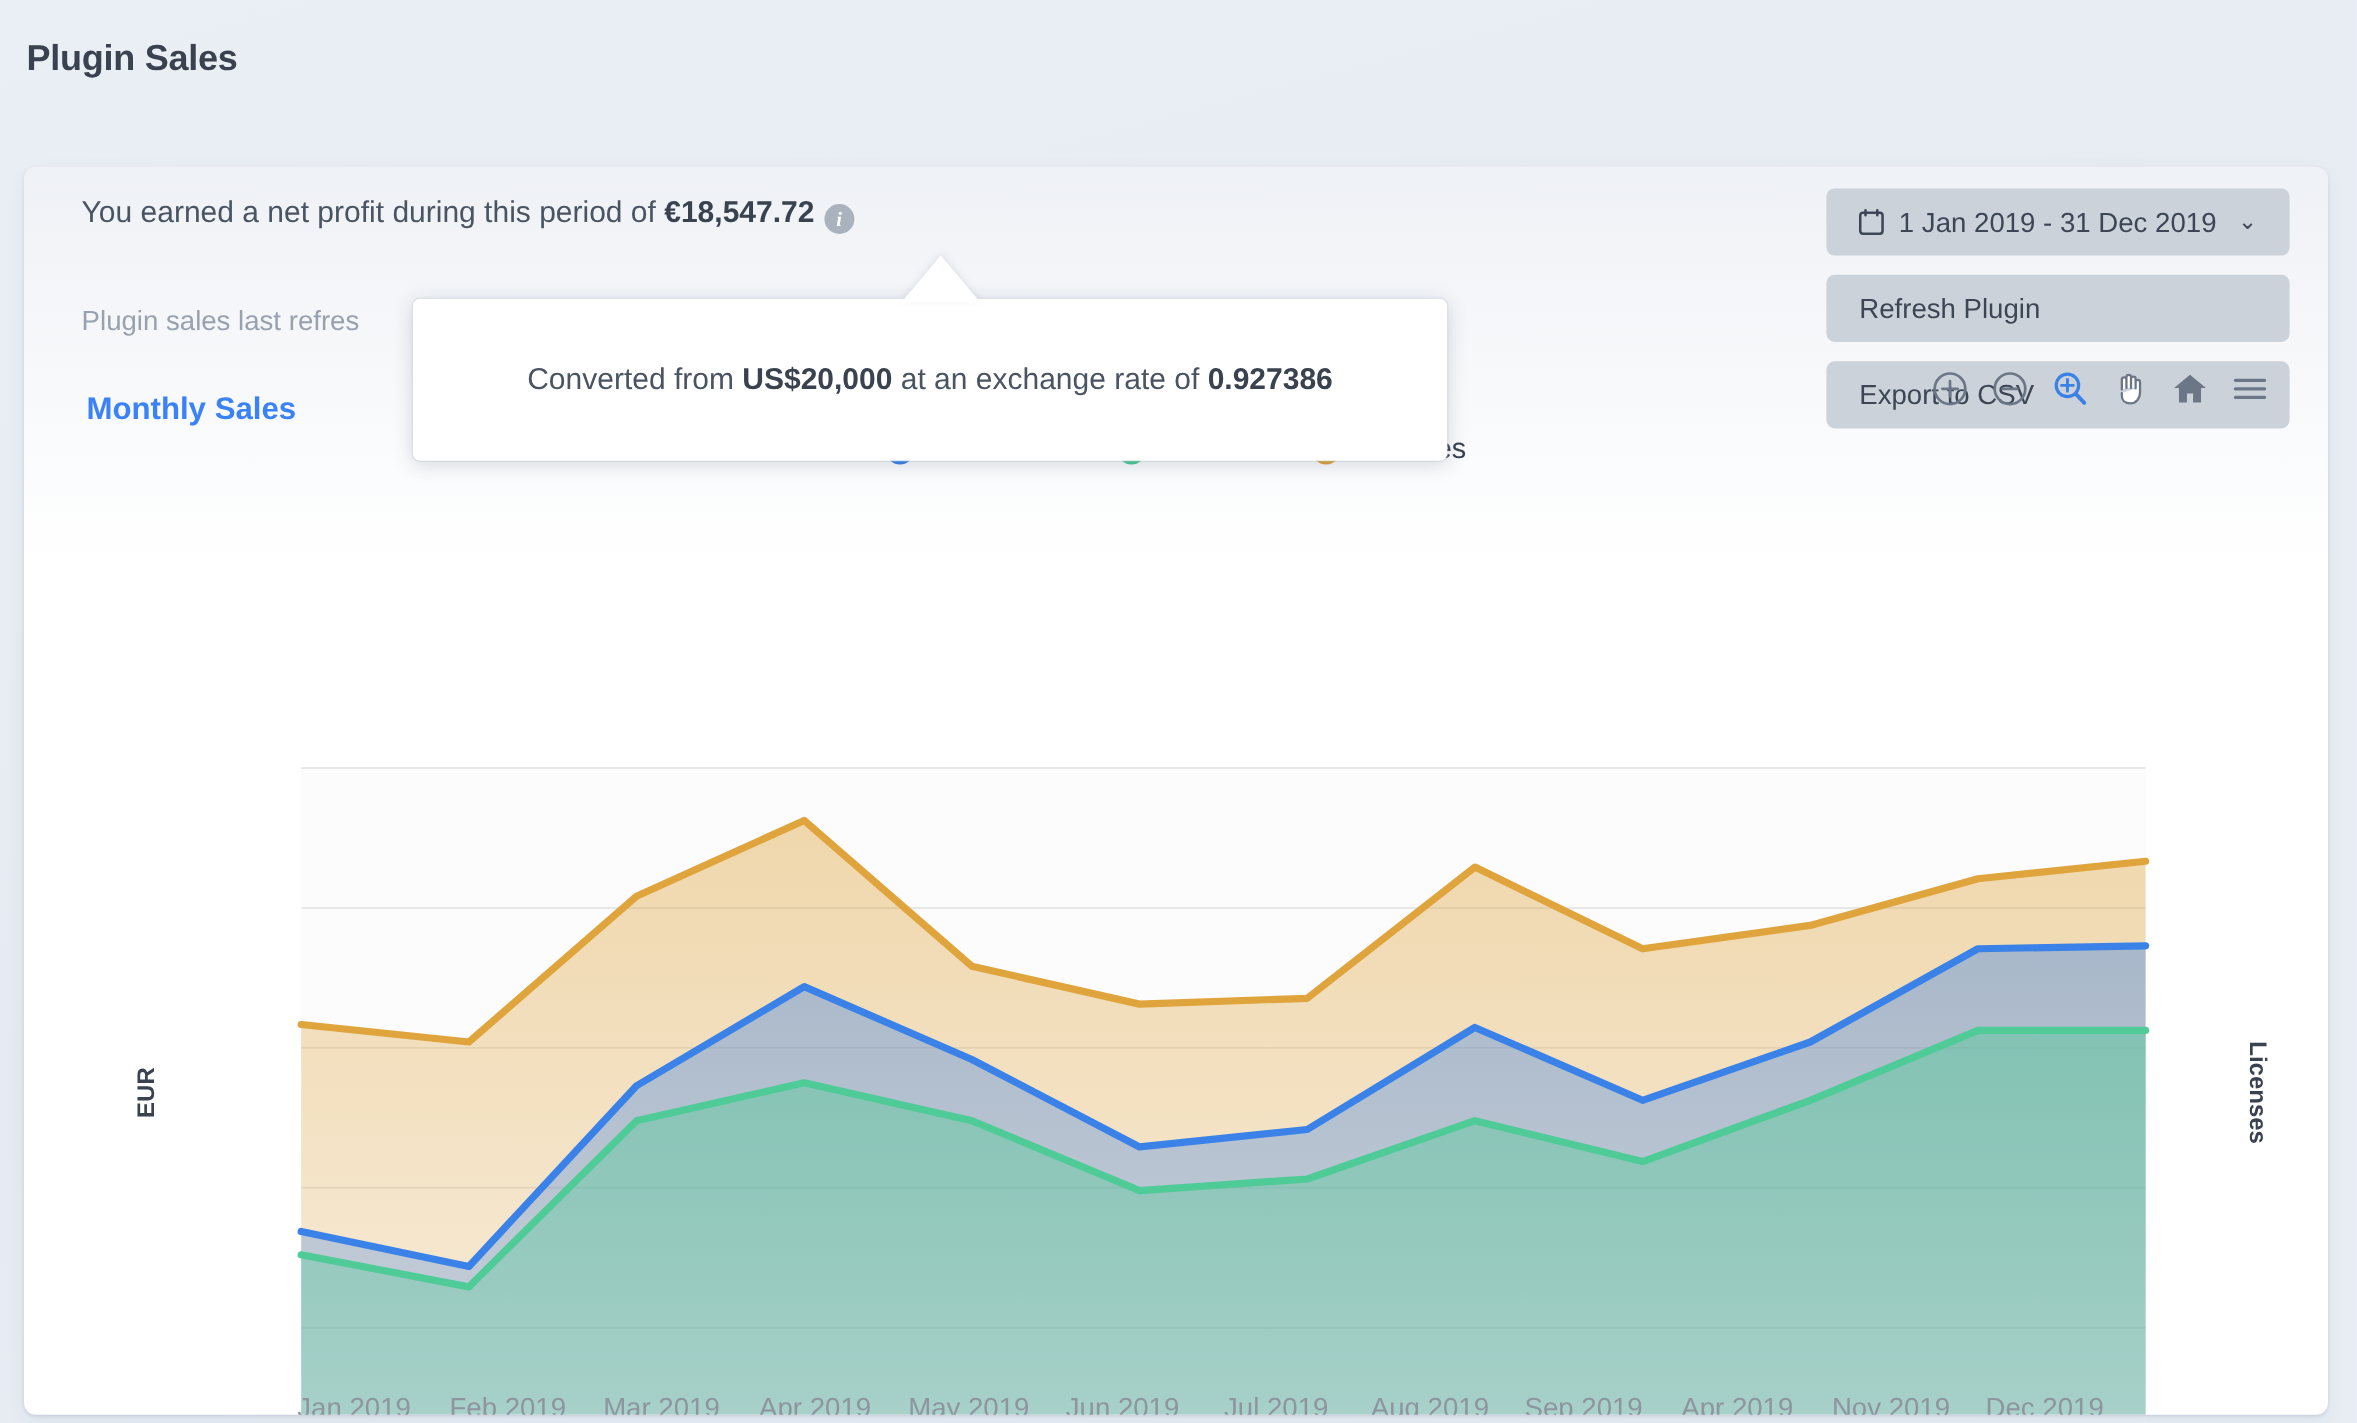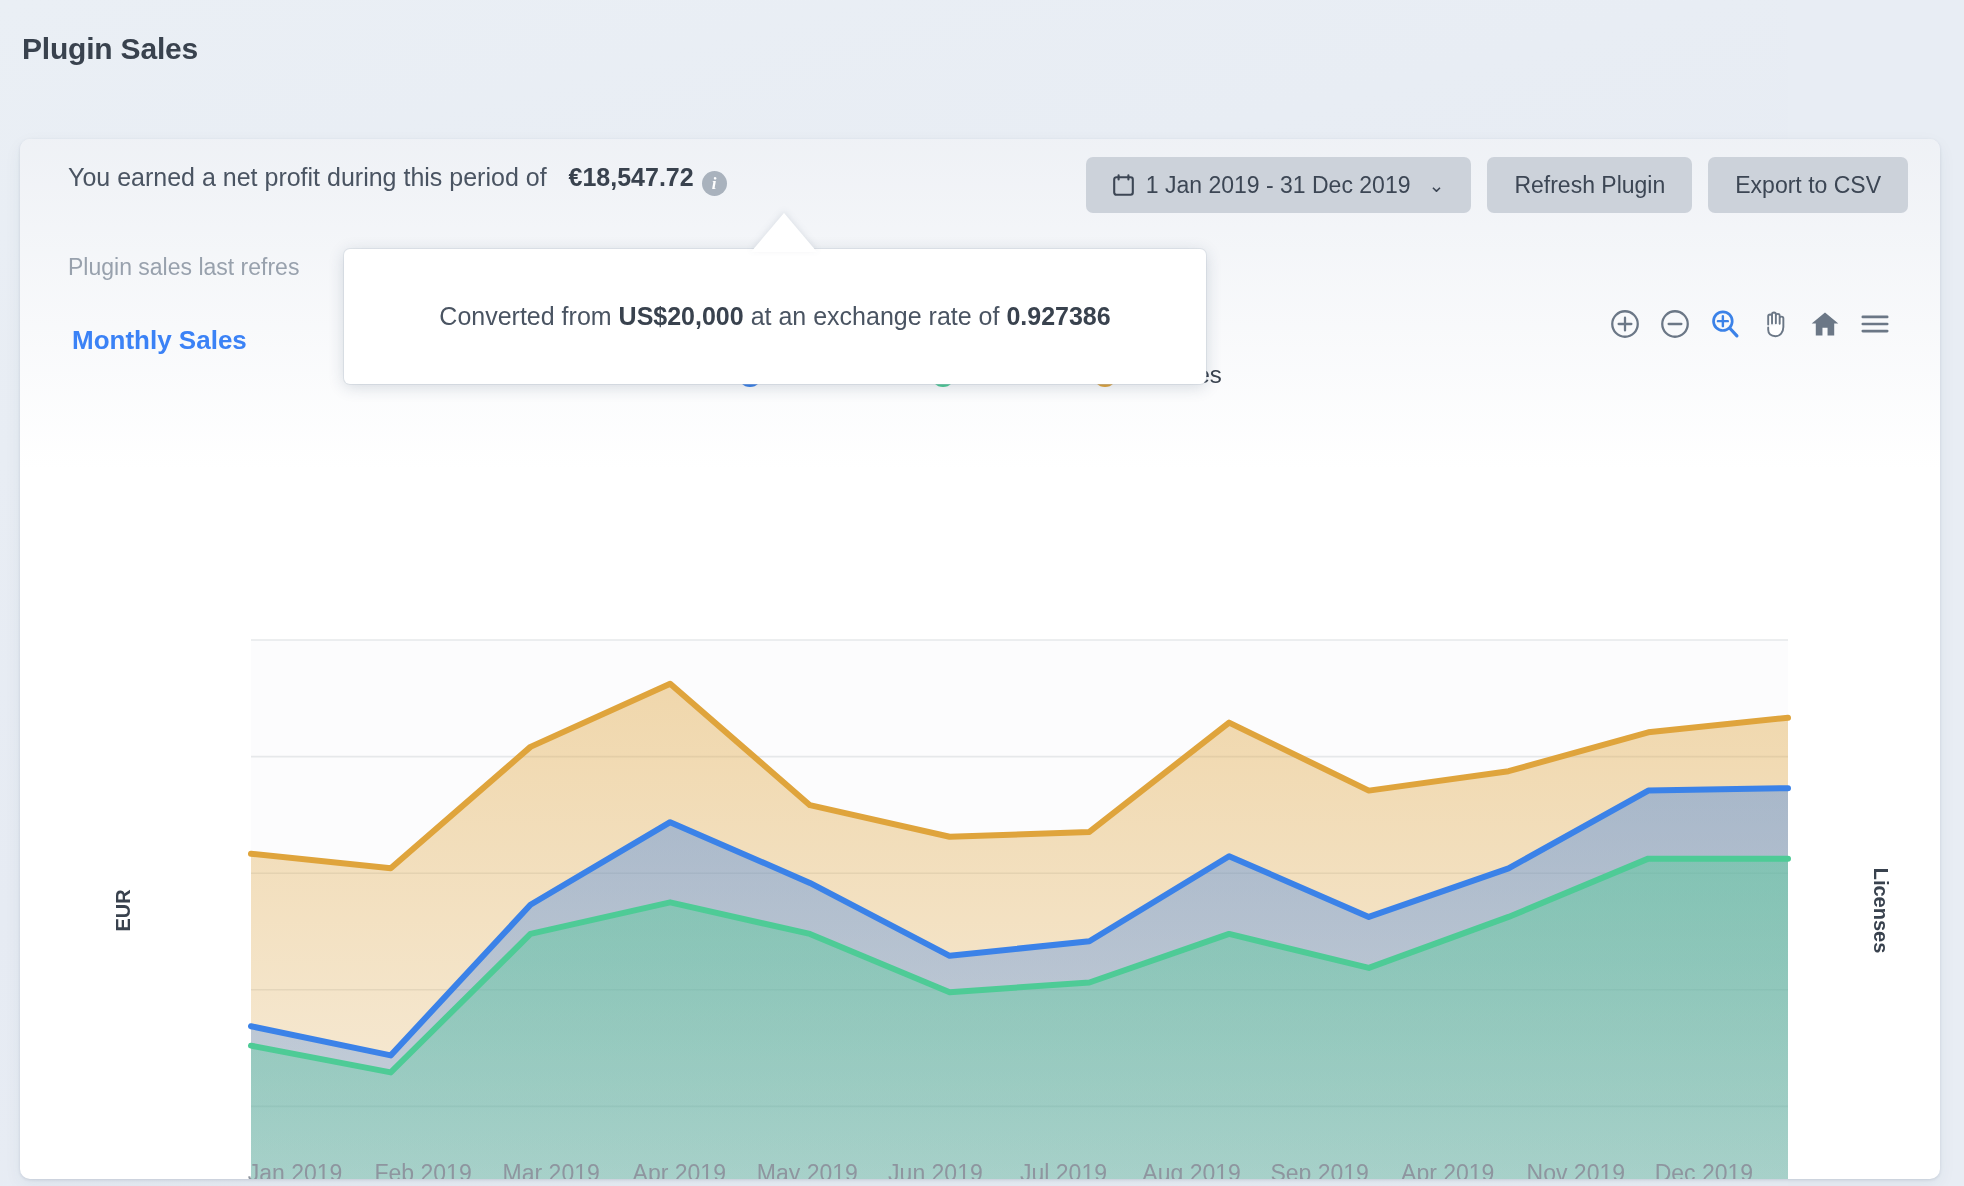--- a/index.html
+++ b/index.html
@@ -27,37 +27,37 @@
     border-radius: 10px;
     box-shadow: 0 1px 3px rgba(40,60,90,.14), 0 6px 18px rgba(40,60,90,.06);
     overflow: hidden;
   }
 
   
   .net-profit-line {
     position: absolute; left: 48px; top: 24px;
     font-size: 25px; color: #4a5462; white-space: nowrap;
   }
-  .net-profit-line b { color: #39424e; font-weight: bold; margin-left: 15px; }
+  .net-profit-line b { color: #39424e; font-weight: bold; }
   .info-icon {
     display: inline-block; vertical-align: -3px; margin-left: 8px;
     width: 25px; height: 25px; border-radius: 50%;
     background: #a9b2bd; color: #fff;
     font-size: 17px; font-weight: bold; font-style: italic;
     line-height: 25px; text-align: center;
     font-family: "Liberation Serif", serif;
     cursor: pointer;
   }
   .refresh-line {
     position: absolute; left: 48px; top: 86px;
     font-size: 23px; color: #98a1ad; white-space: nowrap; margin-top: 29px;
   }
 
   
-  .hdr-actions { position: absolute; right: 32px; top: 18px; display: flex; gap: 16px; }
+  .hdr-actions { position: absolute; right: 32px; top: 18px; display: flex; gap: 16px; flex-direction: column; }
   .btn {
     background: #ccd2da; border: none; border-radius: 7px;
     color: #3c4654; font-size: 23px;
     padding: 0 27px; height: 56px;
     display: flex; align-items: center; gap: 12px;
     cursor: pointer; white-space: nowrap;
     font-family: "Liberation Sans", sans-serif;
   }
   .cal-icon { width: 21px; height: 22px; position: relative; display:inline-block; }
   .chev { font-size: 19px; color:#3c4654; margin-left: 6px; }

